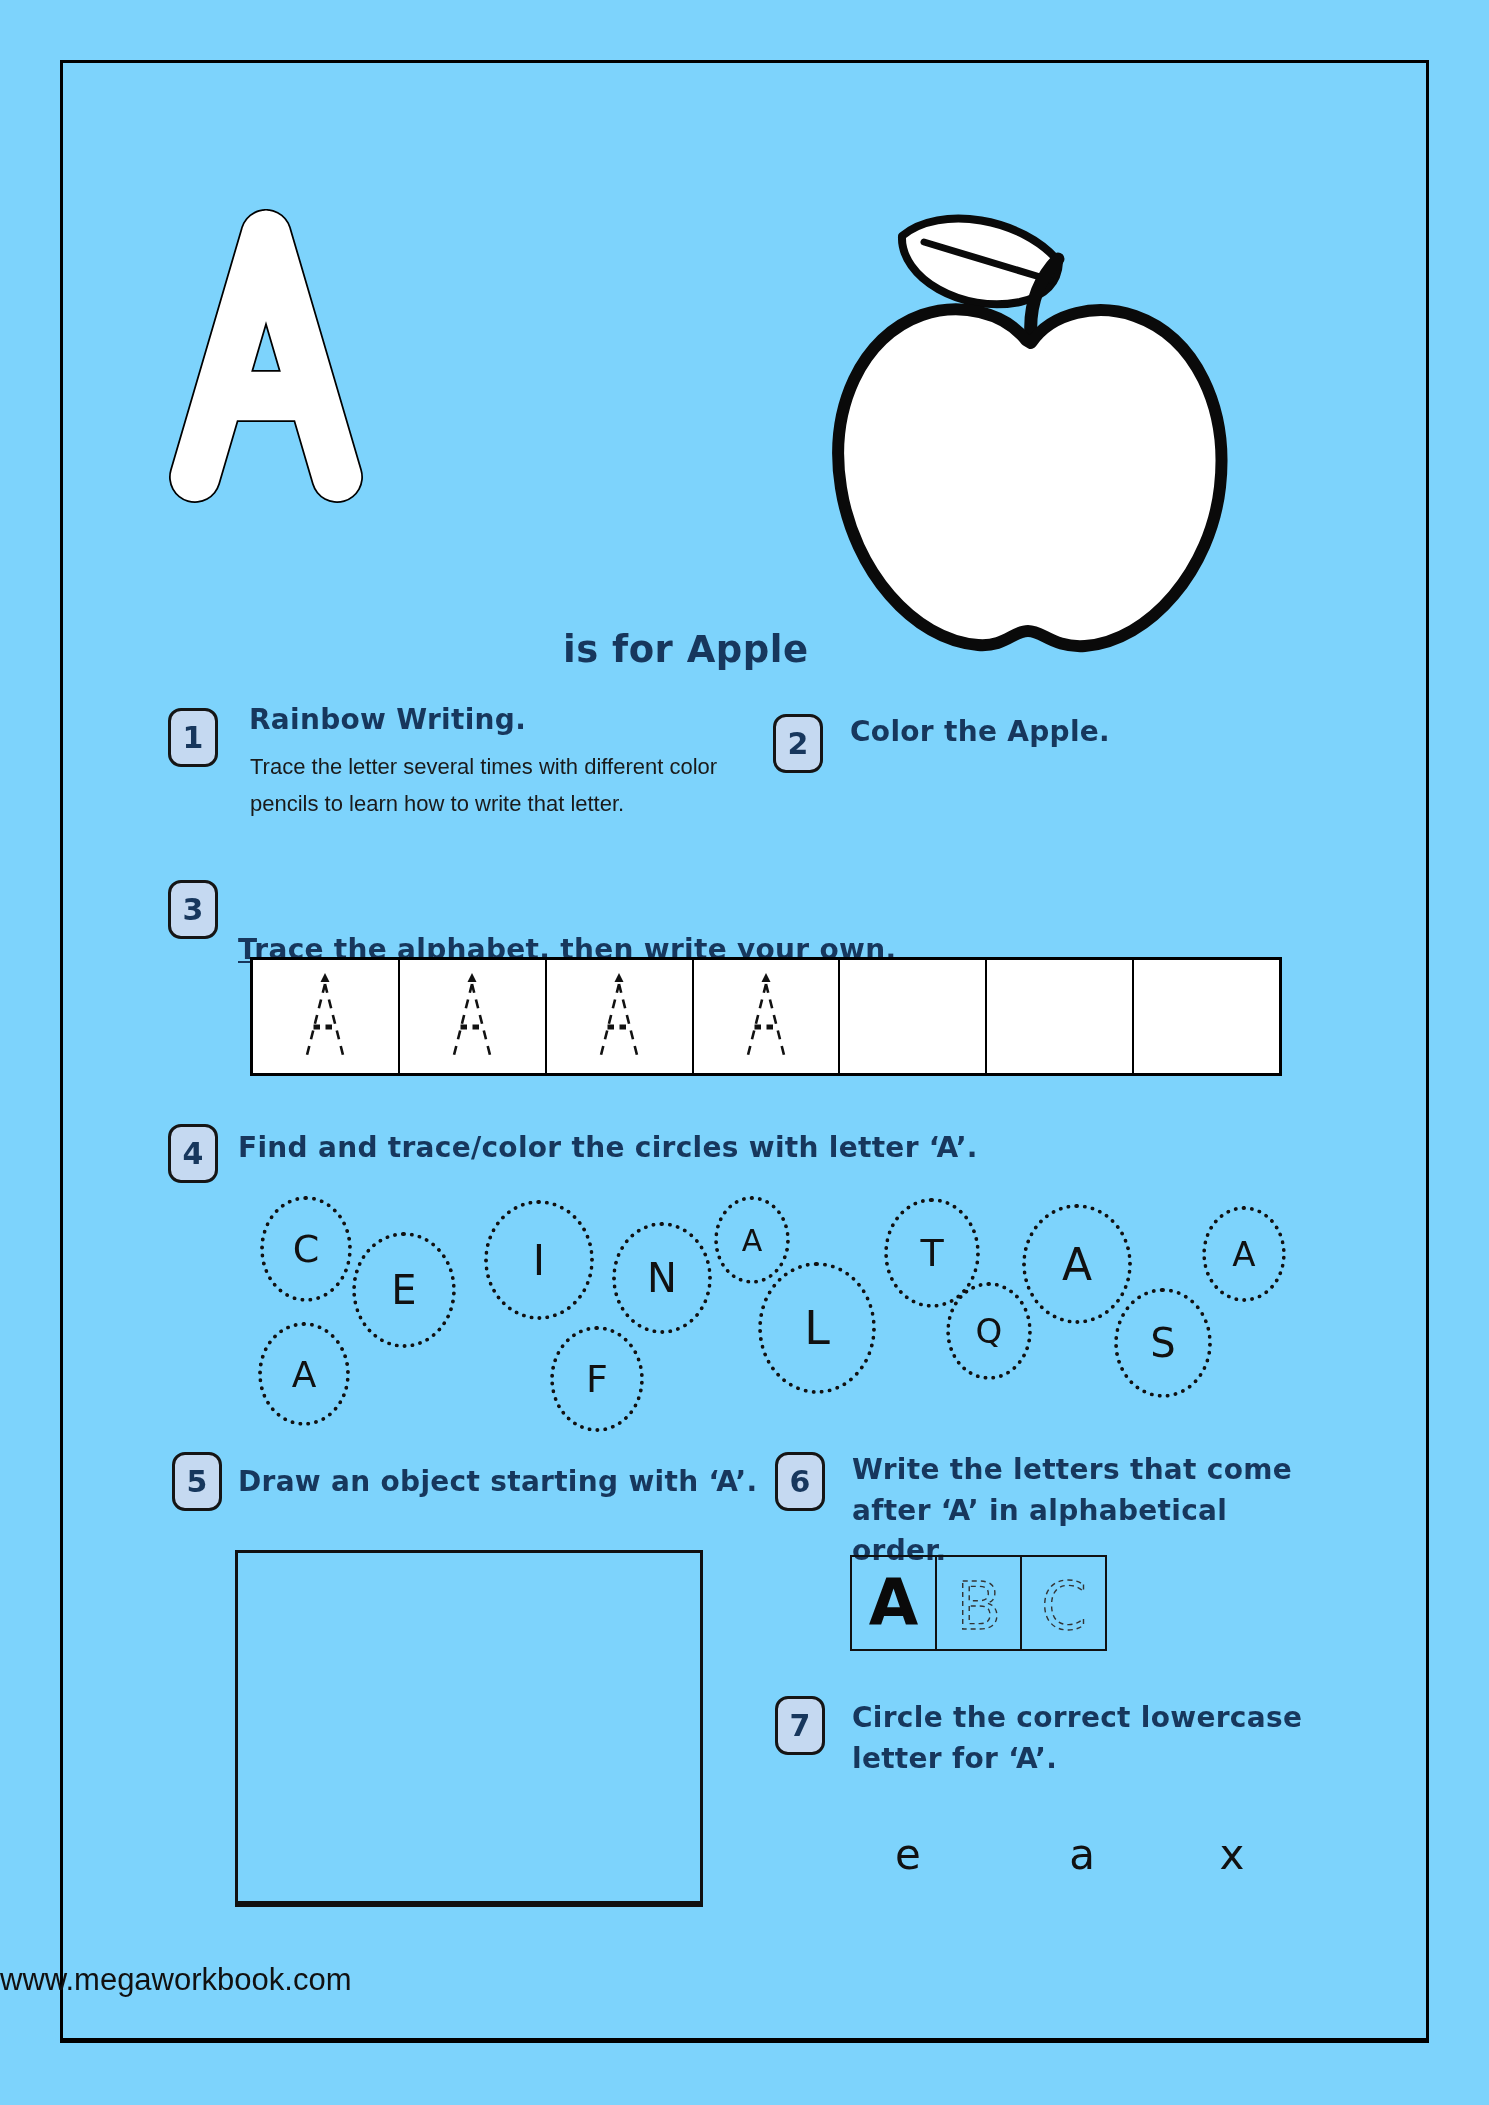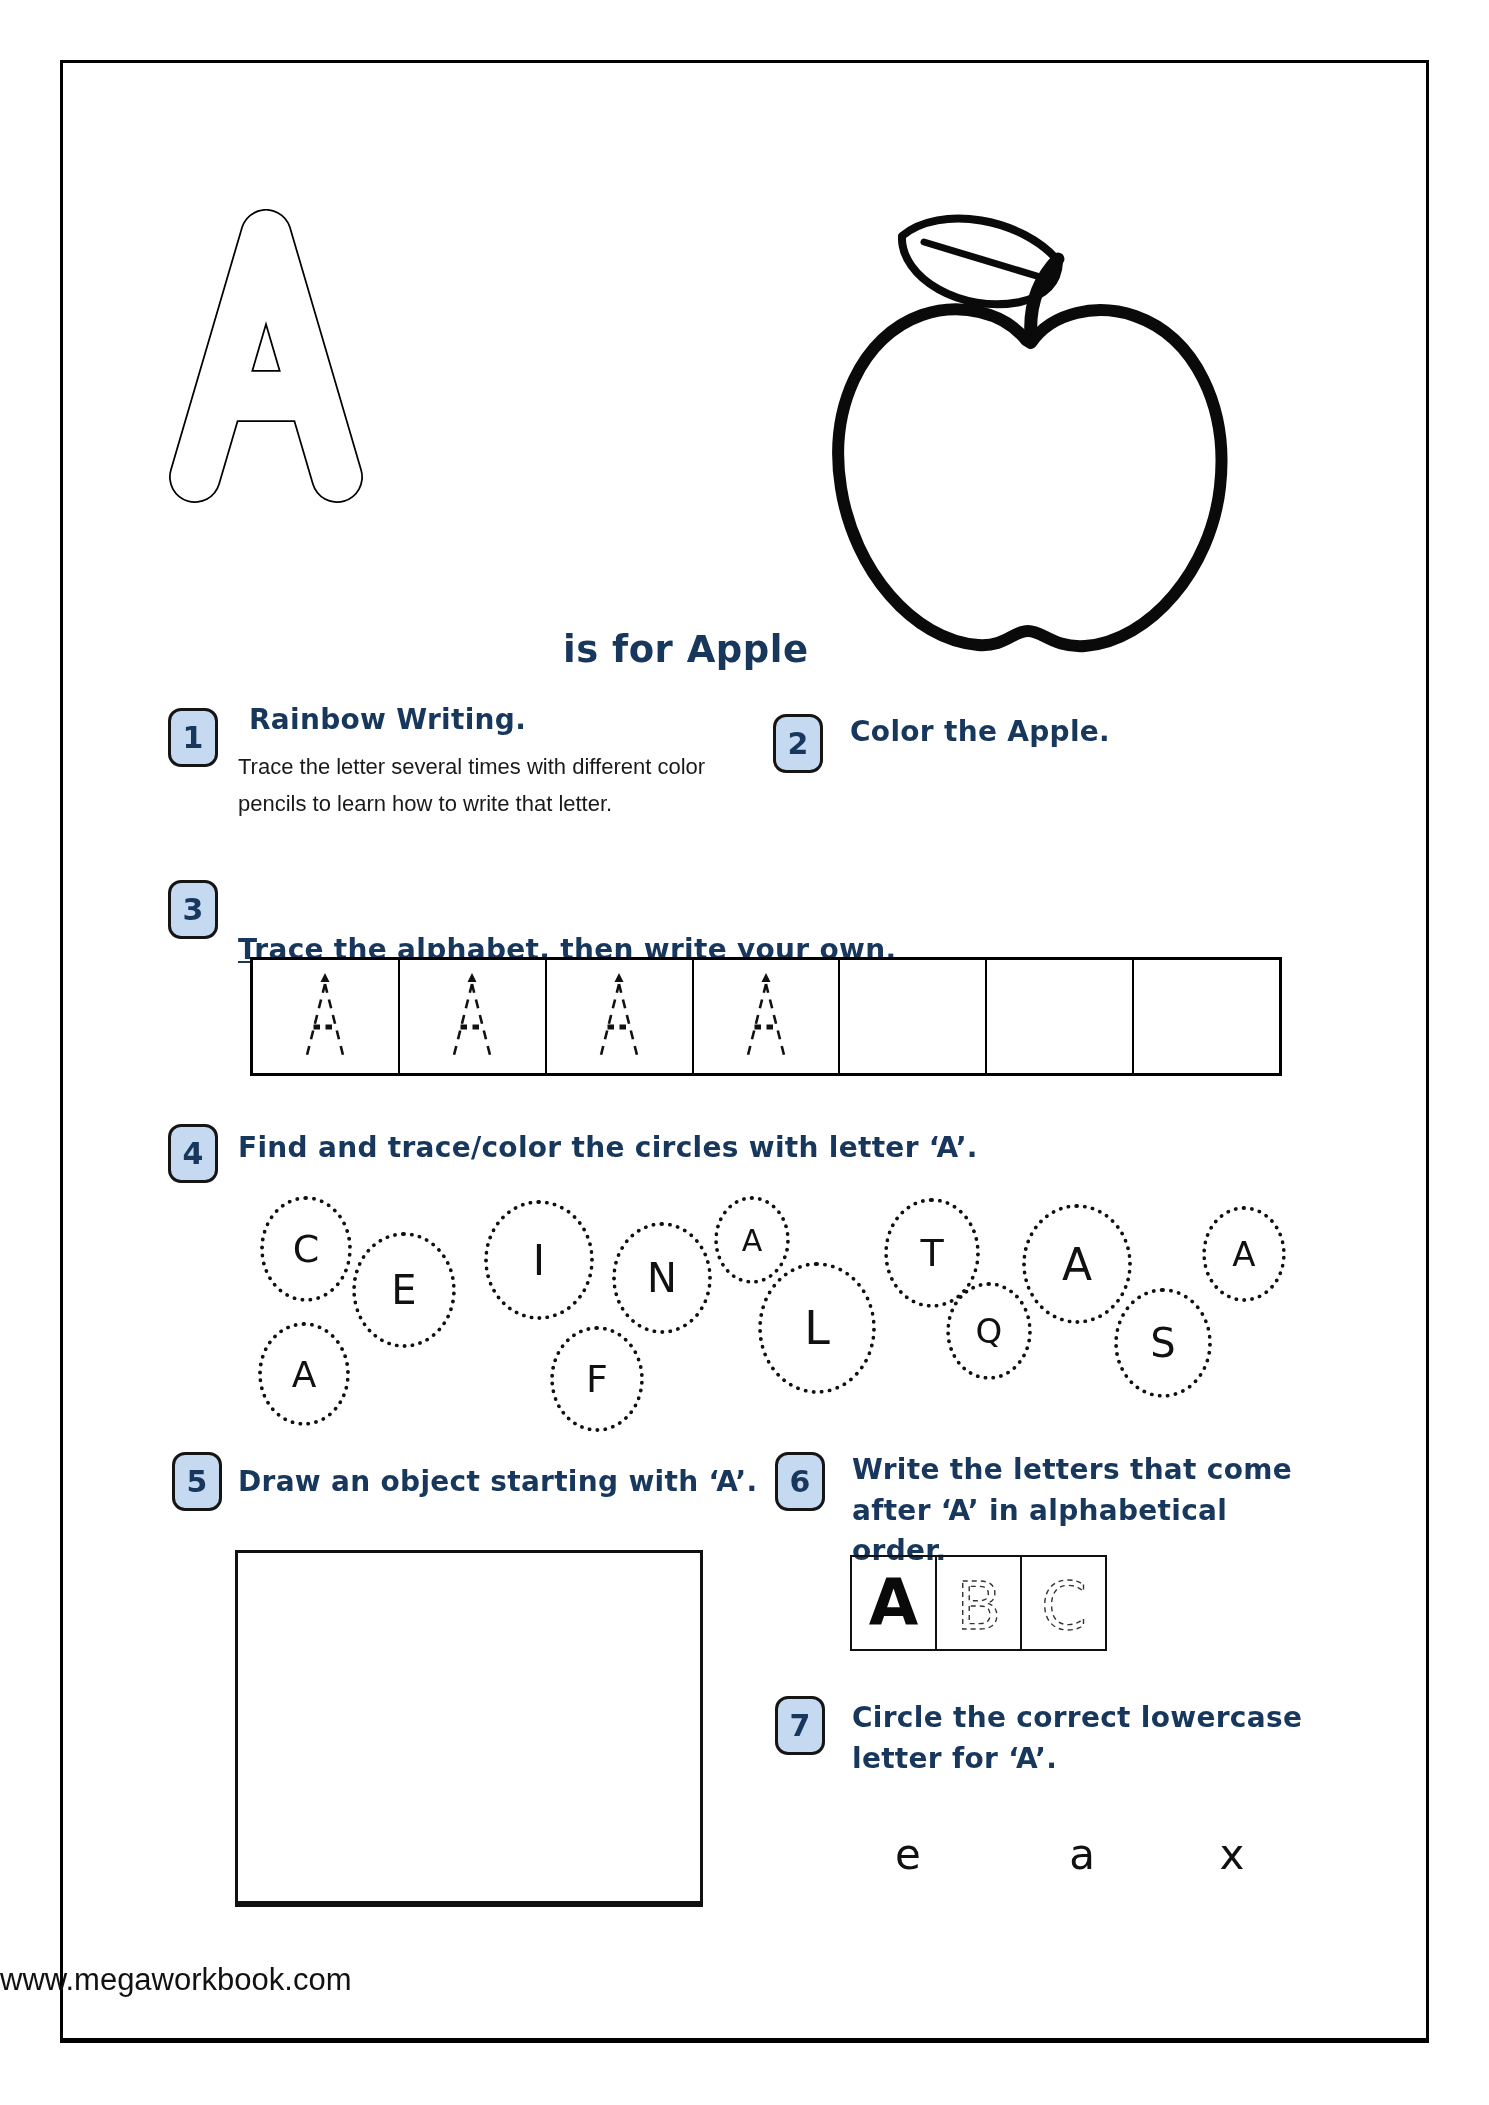--- a/index.html
+++ b/index.html
@@ -1,25 +1,25 @@
 <!DOCTYPE html>
 <html><head>
 <meta charset="utf-8">
 <style>
   html,body{margin:0;padding:0;background:#9a9a9a;}
-  .sheet{position:relative;width:1489px;height:2105px;background:#ffffff;
+  .sheet{position:relative;width:1489px;height:2105px;background:#7dd3fc;
          font-family:"DejaVu Sans",sans-serif;overflow:hidden;margin:0 auto;}
   .page-border{position:absolute;left:60px;top:60px;width:1369px;height:1983px;
          border:3px solid #000;border-bottom-width:5px;box-sizing:border-box;}
   .badge{position:absolute;width:50px;height:59px;background:#C5D9F1;
          border:3px solid #151515;border-radius:13px;display:flex;align-items:center;
          justify-content:center;font-size:30px;font-weight:bold;color:#17375D;box-sizing:border-box;}
   .heading{position:absolute;color:#17375D;font-size:28px;font-weight:600;letter-spacing:.3px;line-height:1.45;}
   .desc{position:absolute;color:#1a1a1a;font-family:"Liberation Sans",sans-serif;
-         font-size:22px;line-height:1.7;}
+         font-size:22px;line-height:1.7;margin-left:12px;}
   .caption{position:absolute;left:563px;top:628px;font-size:37px;color:#17375D;font-weight:600;letter-spacing:.5px;}
   .trace-row{position:absolute;left:250px;top:957px;width:1032px;height:119px;display:flex;
          border:3px solid #000;box-sizing:border-box;background:#fff;}
   .trace-cell{flex:1;border-right:2px solid #000;display:flex;align-items:center;justify-content:center;}
   .trace-cell:last-child{border-right:none;}
   .letter-circle{position:absolute;border:4px dotted #111;border-radius:50%;
          display:flex;align-items:center;justify-content:center;color:#111;box-sizing:border-box;
          font-family:"DejaVu Sans",sans-serif;}
   .draw-box{position:absolute;left:235px;top:1550px;width:468px;height:357px;
          border:3px solid #111;border-bottom-width:6px;box-sizing:border-box;}

